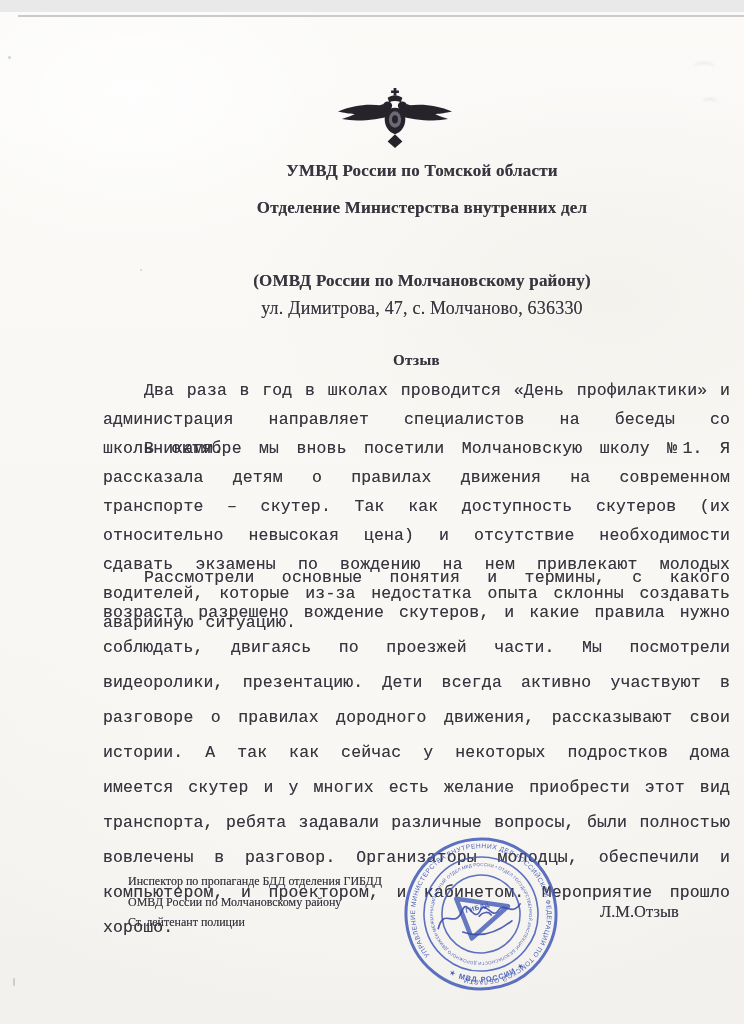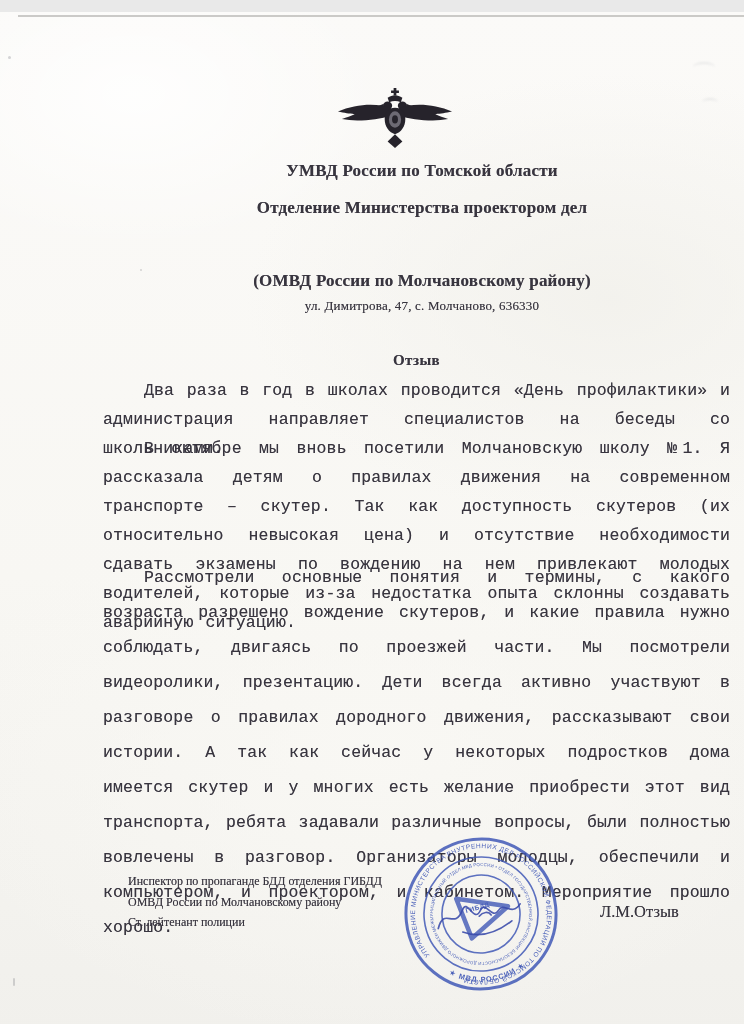--- a/index.html
+++ b/index.html
@@ -14,21 +14,21 @@
     color:#38353f;
   }
   .ink{ text-shadow:0 0 .6px rgba(52,50,62,.55); }
   .scan-topline{position:absolute;top:3px;left:18px;right:0;height:2px;background:#c2c1be;opacity:.85;}
   .scan-bottom{position:absolute;left:0;right:0;bottom:0;height:10px;
     background:linear-gradient(180deg,rgba(198,197,194,0) 0%,#d7d6d3 55%,#bcbbb8 100%);}
   .speck{position:absolute;background:#8a8a90;border-radius:50%;opacity:.35;}
   .ghost{position:absolute;border-top:2px solid #9aa0a8;border-radius:60%;opacity:.18;filter:blur(1px);}
   .hline{position:absolute;left:111px;width:622px;text-align:center;font-weight:bold;
     font-size:17px;letter-spacing:.2px;}
-  .addr{font-weight:normal;font-size:13px;}
+  .addr{font-weight:normal;font-size:18px;}
   .title{position:absolute;left:103px;width:627px;top:340px;text-align:center;
     font-weight:bold;font-size:15px;letter-spacing:.4px;}
   .para{position:absolute;left:103px;width:627px;font-size:16.5px;line-height:29px;
     text-align:justify;text-indent:41px;word-spacing:2px;letter-spacing:.15px;font-family:Liberation Mono, monospace;}
   #para3{line-height:35px;}
   .sigblock{position:absolute;left:128px;top:859px;font-size:12px;line-height:20.5px;}
   .signame{position:absolute;left:600px;top:890px;font-size:16.5px;}
   .emblem{position:absolute;left:336px;top:74px;width:118px;height:64px;}
   .stamp{position:absolute;left:399px;top:820px;width:164px;height:164px;
     transform:rotate(-6deg);opacity:.93;}
@@ -57,21 +57,21 @@
       <path d="M56,22 C42,16.5 20,17.5 2,25.5 c7,1.6 11,2.1 17,2.6 c-4,2 -8,3 -13,5 c16,3 36,.5 50,-3.5 z"></path>
       <path d="M64,22 C78,16.5 100,17.5 118,25.5 c-7,1.6 -11,2.1 -17,2.6 c4,2 8,3 13,5 c-16,3 -36,.5 -50,-3.5 z"></path>
       <path d="M60,21.5 c7,0 10.5,4.5 10.5,11.5 c0,8 -4.5,13.5 -10.5,15.5 c-6,-2 -10.5,-7.5 -10.5,-15.5 c0,-7 3.5,-11.5 10.5,-11.5 z"></path>
       <path d="M60,48.5 l-7.5,7.5 7.5,6.5 7.5,-6.5 z"></path>
     </g>
     <ellipse cx="60" cy="33.5" rx="6.2" ry="8.4" fill="#6d6a74"></ellipse>
     <ellipse cx="60" cy="33.5" rx="3" ry="4.2" fill="#26232b"></ellipse>
   </svg>
 
   <div class="hline ink" style="top:149px;">УМВД  России по Томской области</div>
-  <div class="hline ink" style="top:186px;">Отделение Министерства проектором дел</div>
+  <div class="hline ink" style="top:186px;">Отделение Министерства внутренних дел</div>
   <div class="hline ink" style="top:259px;text-align:center;">(ОМВД России по Молчановскому району)</div>
   <div class="hline addr ink" style="top:286px;">ул. Димитрова, 47, с. Молчаново, 636330</div>
 
   <div class="title ink">Отзыв</div>
 
   <div class="para ink" style="top:364px;" id="para1">Два раза в год в школах проводится «День профилактики» и администрация направляет специалистов на беседы со школьниками.</div>
   <div class="para ink" style="top:422px;" id="para2">В октябре мы вновь посетили Молчановскую школу №1. Я рассказала детям о правилах движения на современном транспорте – скутер. Так как доступность скутеров (их относительно невысокая цена) и отсутствие необходимости сдавать экзамены по вождению на нем привлекают молодых водителей, которые из-за недостатка опыта склонны создавать аварийную ситуацию.</div>
   <div class="para ink" style="top:548px;" id="para3">Рассмотрели основные понятия и термины, с какого возраста разрешено вождение скутеров, и какие правила нужно соблюдать, двигаясь по проезжей части. Мы посмотрели видеоролики, презентацию. Дети всегда активно участвуют в разговоре о правилах дородного движения, рассказывают свои истории. А так как сейчас у некоторых подростков дома имеется скутер и у многих есть желание приобрести этот вид транспорта, ребята задавали различные вопросы, были полностью вовлечены в разговор. Организаторы молодцы, обеспечили и компьютером, и проектором, и кабинетом. Мероприятие прошло хорошо.</div>
 
   <div class="sigblock ink">

